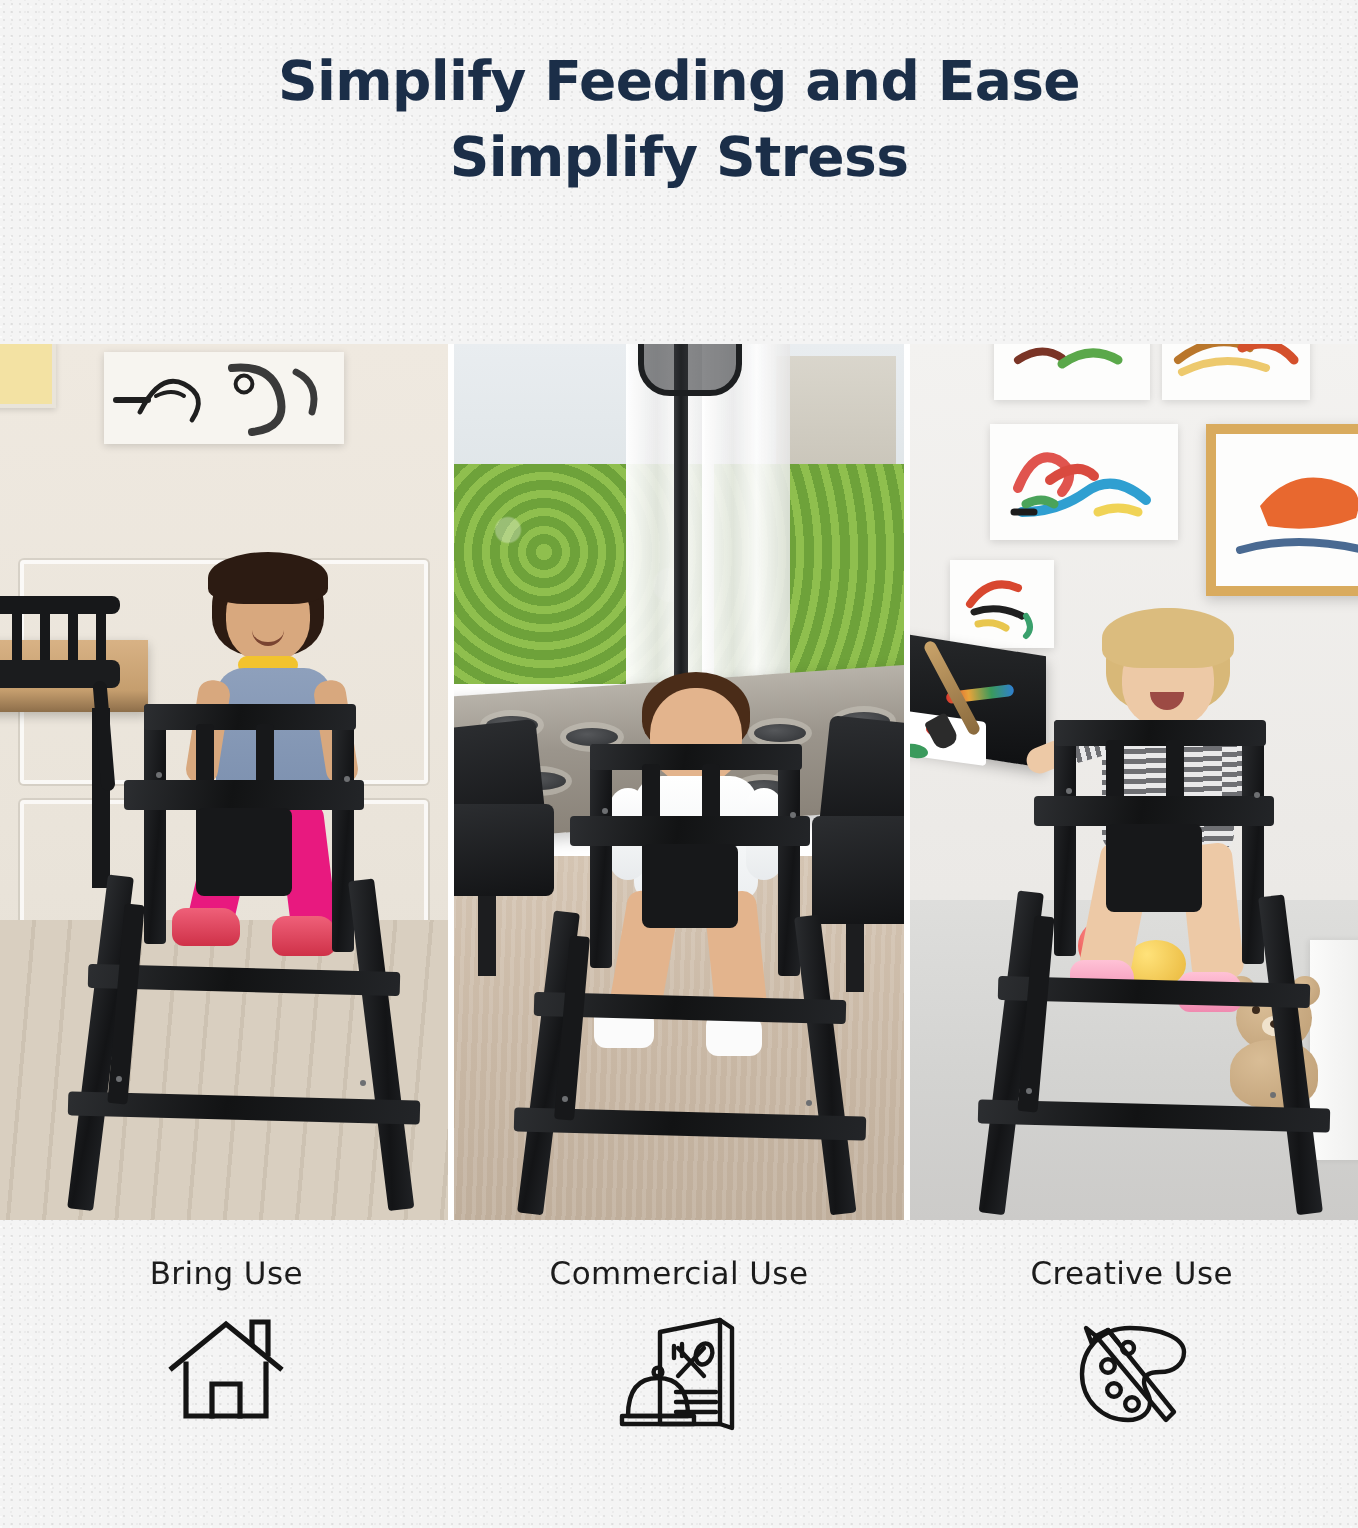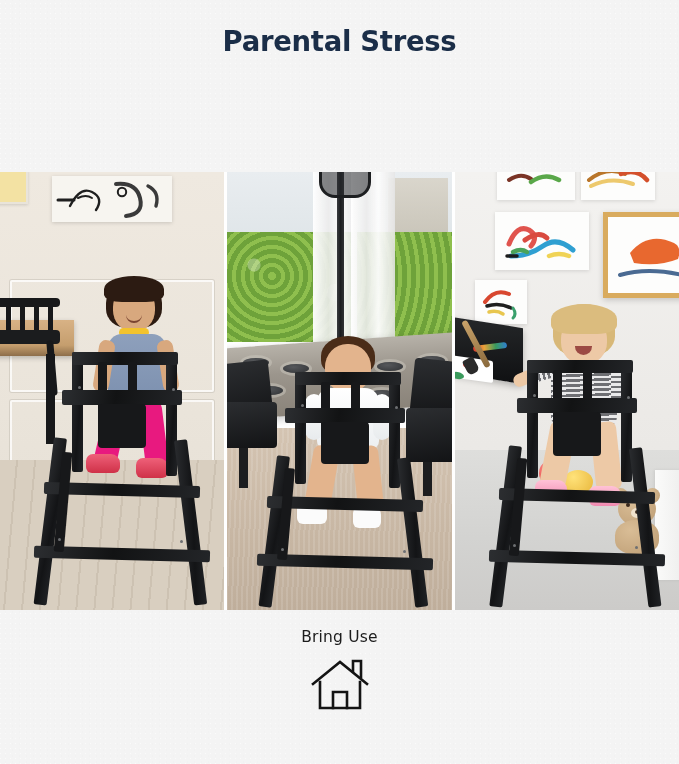--- a/index.html
+++ b/index.html
@@ -260,21 +260,22 @@
     height: 62px;
     display: block;
   }
 </style>
 </head>
 <body>
 
 <div class="banner">
 
   <div class="headline">
-    <span class="hl-line">Parental Stress</span>
+    <span class="hl-line">Simplify Feeding and Ease</span>
+    <span class="hl-line">Simplify Stress</span>
   </div>
 
   <div class="photo-strip">
 
     <div class="photo">
       <div class="layer p1-wall"></div>
 
       <div class="layer p1-molding" style="left:10px; top:108px; width:200px; height:108px;"></div>
       <div class="layer p1-molding" style="left:10px; top:228px; width:200px; height:126px;"></div>
 
@@ -538,15 +539,48 @@
       <svg class="feature-icon" viewBox="0 0 62 62">
         <g fill="none" stroke="#141414" stroke-width="2.6" stroke-linecap="square" stroke-linejoin="miter">
           <path d="M4 28 L31 6 L58 28"></path>
           <path d="M44 15 L44 5 L52 5 L52 21"></path>
           <path d="M11 26 L11 52 L51 52 L51 26"></path>
           <path d="M24 52 L24 36 L38 36 L38 52"></path>
         </g>
       </svg>
     </div>
 
-
+    <div class="feature">
+      <div class="feature-label">Commercial Use</div>
+      <svg class="feature-icon" viewBox="0 0 62 62">
+        <g fill="none" stroke="#141414" stroke-width="2.2" stroke-linecap="round" stroke-linejoin="round">
+          <path d="M22 10 L52 4 L52 56 L22 56 Z"></path>
+          <path d="M52 4 L58 8 L58 58 L52 56"></path>
+          <path d="M31 18 L44 32"></path>
+          <path d="M44 18 L31 32"></path>
+          <path d="M29 17 L29 23 M33 16 L33 22"></path>
+          <ellipse cx="44" cy="21" rx="4" ry="5.4" transform="rotate(20 44 21)"></ellipse>
+          <path d="M30 40 L50 40 M30 45 L50 45 M30 50 L50 50"></path>
+          <path d="M6 52 Q6 33 21 33 Q36 33 36 52 Z"></path>
+          <path d="M3 52 L39 52 L39 56 L3 56 Z"></path>
+          <circle cx="21" cy="30" r="2.2"></circle>
+          <path d="M21 32 L21 33"></path>
+        </g>
+      </svg>
+    </div>
+
+    <div class="feature">
+      <div class="feature-label">Creative Use</div>
+      <svg class="feature-icon" viewBox="0 0 62 62">
+        <g fill="none" stroke="#141414" stroke-width="2.2" stroke-linecap="round" stroke-linejoin="round">
+          <path d="M30 8 C15 8 6 19 6 31 C6 44 16 54 29 54 C36 54 40 50 40 45 C40 41 37 39 37 35 C37 31 41 30 45 30 C52 30 57 26 57 20 C57 13 45 8 30 8 Z"></path>
+          <circle cx="19" cy="27" r="3.4"></circle>
+          <circle cx="22" cy="39" r="3.4"></circle>
+          <circle cx="31" cy="46" r="3.4"></circle>
+          <circle cx="29" cy="18" r="3"></circle>
+          <path d="M13 12 L19 9 L52 50 L48 54 Z"></path>
+          <path d="M13 12 L8 8 L11 16 Z"></path>
+          <path d="M19 9 L24 15"></path>
+        </g>
+      </svg>
+    </div>
   </div>
 </div>
 
 </body></html>

